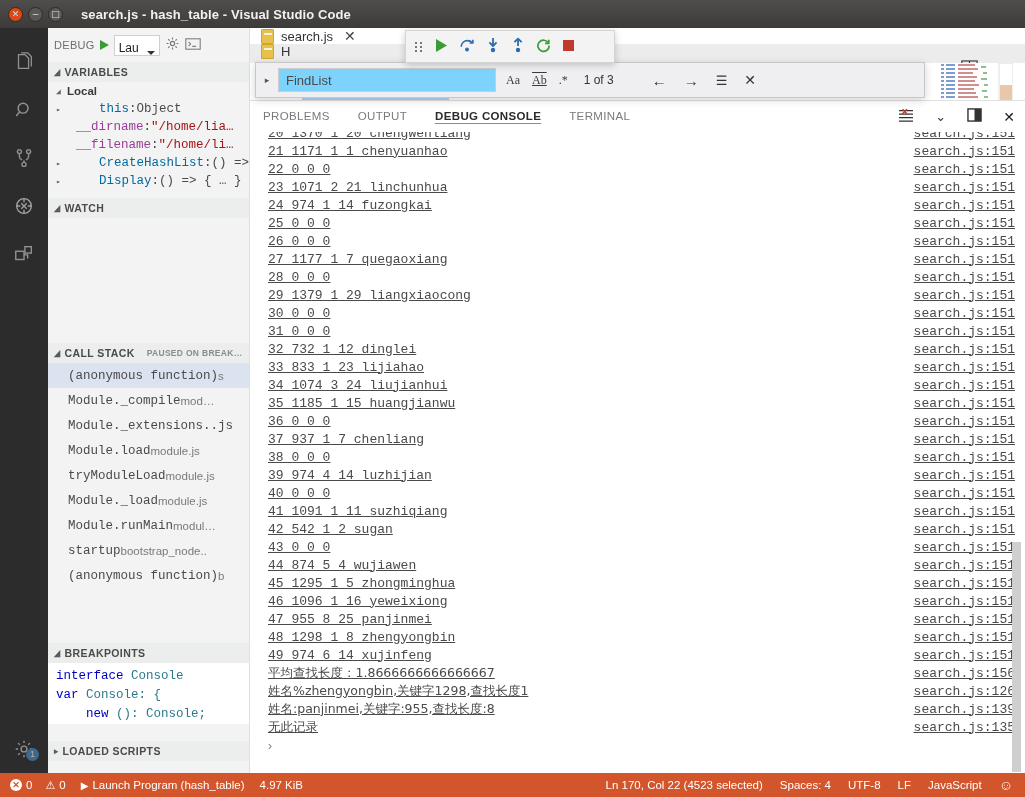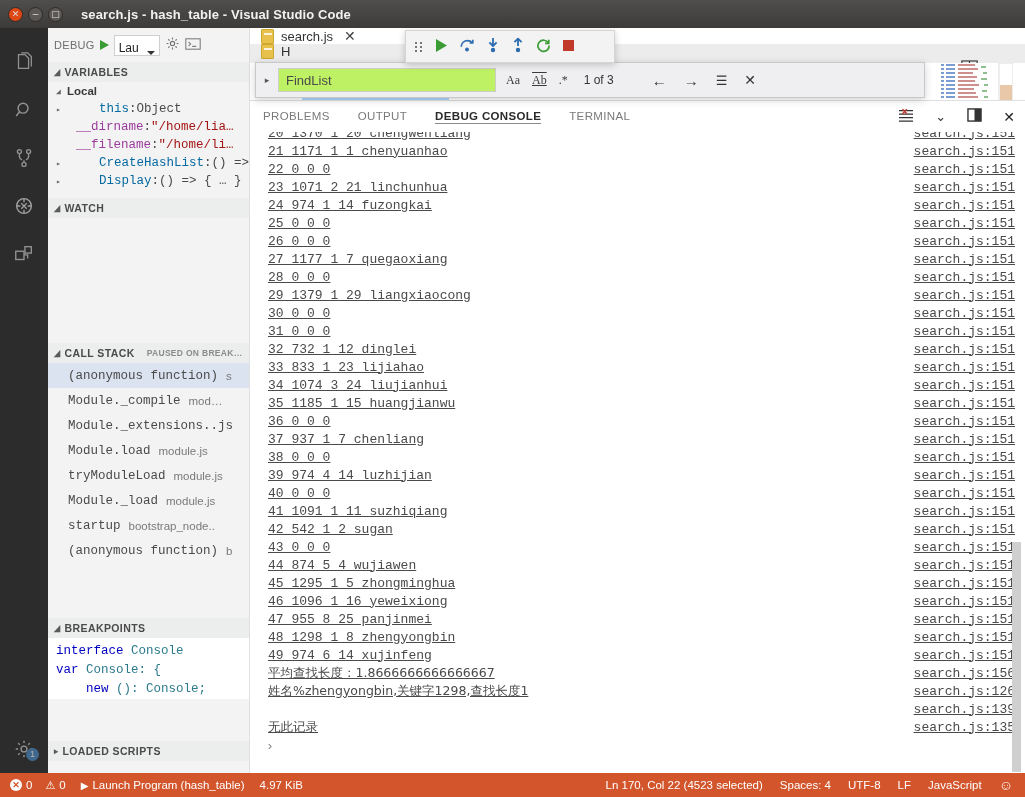--- a/index.html
+++ b/index.html
@@ -70,21 +70,21 @@
 
   .tree { font-family:"Liberation Mono", monospace; font-size:12.5px; }
   .trow { height:18px; display:flex; align-items:center; white-space:nowrap;
           overflow:hidden; padding-left:8px; }
   .arrow { width:11px; font-size:8px; color:#666; flex:none; }
   .k-purple { color:#0369a1;margin-left:32px; }
   .k-plain   { color:#4a4a4a; }
   .k-under   { color:#9b3b9b; }
   .k-str     { color:#a31515; }
 
-  .cs-row { height:25px; display:flex; align-items:center; gap:8px;
+  .cs-row { height:25px; display:flex; align-items:center; gap:0;
             padding-left:20px; font-family:"Liberation Mono", monospace;
             font-size:12.5px; color:#4a4a4a; white-space:nowrap; overflow:hidden; }
   .cs-row.sel { background:#dbe3f0; }
   .cs-src { font-family:"Liberation Sans",sans-serif; font-size:11.5px; color:#7a7a7a; }
 
   .bp-code { font-family:"Liberation Mono", monospace; font-size:12.5px;
              padding:4px 0 0 8px; line-height:19px; color:#4a4a4a; background:#fff; }
   .bp-code .kw { color:#0000c0; }
   .bp-code .ty { color:#2b7a8c; }
 
@@ -109,21 +109,21 @@
   .minimap { position:absolute; right:12px; top:0; width:72px; height:62px; overflow:hidden; }
 
   
   .findwidget {
     position:absolute; left:255px; top:62px; width:670px; height:36px;
     background:#efeff2; border:1px solid #c8c8c8; box-shadow:0 2px 8px rgba(0,0,0,.18);
     display:flex; align-items:center; gap:0; z-index:40;
   }
   .fw-toggle { width:22px; text-align:center; font-size:9px; color:#555; }
   .fw-input {
-    flex:none; width:218px; height:24px; background:#bef264; border:1px solid #ccc;
+    flex:none; width:218px; height:24px; background:#7dd3fc; border:1px solid #ccc;
     display:flex; align-items:center; padding:0 7px; font-size:13px; color:#4a4a4a;
   }
   .fw-opts { display:flex; align-items:center; gap:12px; padding:0 10px; }
   .fw-op { font-size:12px; color:#3a3a3a; font-family:"Liberation Serif", serif; }
   .fw-count { font-size:12px; color:#333; margin-left:6px; }
   .fw-nav { display:flex; align-items:center; gap:17px; margin-left:38px; font-size:15px; color:#333; }
 
   
   .panel {
     position:absolute; left:250px; top:100px; width:775px; height:673px;
@@ -321,20 +321,24 @@
         <span>Module.load</span>
         <span class="cs-src">module.js</span>
       </div>
       <div class="cs-row">
         <span>tryModuleLoad</span>
         <span class="cs-src">module.js</span>
       </div>
       <div class="cs-row">
         <span>Module._load</span>
         <span class="cs-src">module.js</span>
+      </div>
+      <div class="cs-row">
+        <span>Module.runMain</span>
+        <span class="cs-src">modul…</span>
       </div>
       <div class="cs-row">
         <span>startup</span>
         <span class="cs-src">bootstrap_node..</span>
       </div>
       <div class="cs-row">
         <span>(anonymous function)</span>
         <span class="cs-src">b</span>
       </div>
     </div>
@@ -674,20 +678,21 @@
         </div>
       <div class="crow">
           <span class="ctxt cjk">平均查找长度：1.8666666666666667</span>
           <span class="clink">search.js:156</span>
         </div>
       <div class="crow">
           <span class="ctxt cjk">姓名%zhengyongbin,关键字1298,查找长度1</span>
           <span class="clink">search.js:126</span>
         </div>
       <div class="crow">
+          <span class="ctxt cjk">姓名:panjinmei,关键字:955,查找长度:8</span>
           <span class="clink">search.js:139</span>
         </div>
       <div class="crow">
           <span class="ctxt cjk">无此记录</span>
           <span class="clink">search.js:135</span>
         </div>
       <div class="cprompt">
         <span>›</span>
       </div>
     </div>

